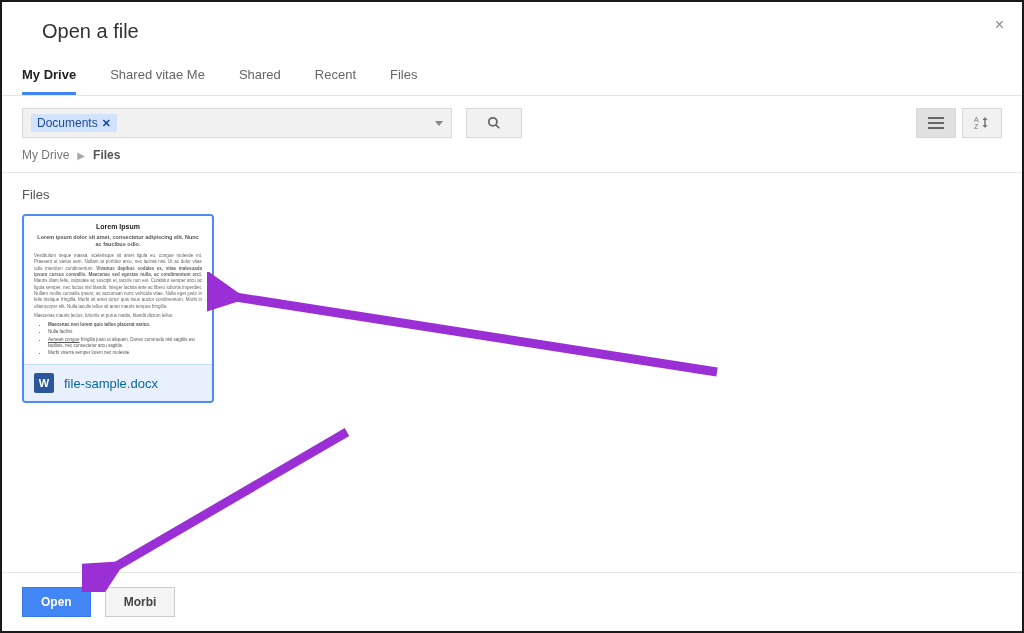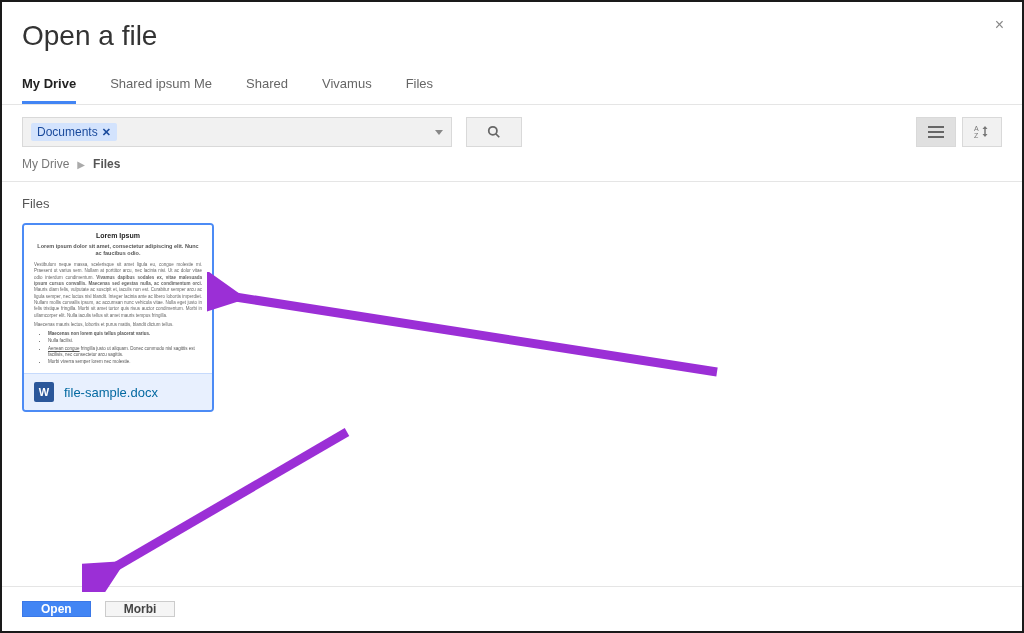--- a/index.html
+++ b/index.html
@@ -8,23 +8,24 @@
     width: 1024px; height: 633px;
     background: #fff;
     position: relative;
     border: 2px solid #1a1a1a;
   }
   .header {
     padding: 18px 20px 12px 20px;
     position: relative;
   }
   .title {
-    font-size: 28px;
+    font-size: 20px;
     font-weight: 400;
     color: #333;
+    margin-left: 20px;
   }
   .close-x {
     position: absolute;
     top: 14px; right: 18px;
     font-size: 16px;
     color: #888;
     cursor: pointer;
   }
   .tabs {
     display: flex;
@@ -195,21 +196,21 @@
   }
   .footer {
     position: absolute;
     bottom: 0; left: 0; right: 0;
     border-top: 1px solid #e5e5e5;
     padding: 14px 20px;
     display: flex;
     gap: 14px;
   }
   .btn {
-    height: 16px;
+    height: 30px;
     padding: 0 18px;
     font-size: 12px;
     font-weight: 700;
     border: 1px solid #ccc;
     background: #f5f5f5;
     color: #444;
     cursor: pointer;
     display: inline-flex;
     align-items: center;
   }
@@ -226,23 +227,23 @@
 </head>
 <body>
 
 <div class="header">
   <div class="title">Open a file</div>
   <div class="close-x">×</div>
 </div>
 
 <div class="tabs">
   <div class="tab active">My Drive</div>
-  <div class="tab">Shared ipsum Me</div>
+  <div class="tab">Shared vitae Me</div>
   <div class="tab">Shared</div>
-  <div class="tab">Vivamus</div>
+  <div class="tab">Recent</div>
   <div class="tab">Files</div>
 </div>
 
 <div class="toolbar">
   <div class="filter-box">
     <span class="filter-chip">
       <span>Documents</span>
       <span class="x">✕</span>
     </span>
     <span class="filter-caret"></span>

